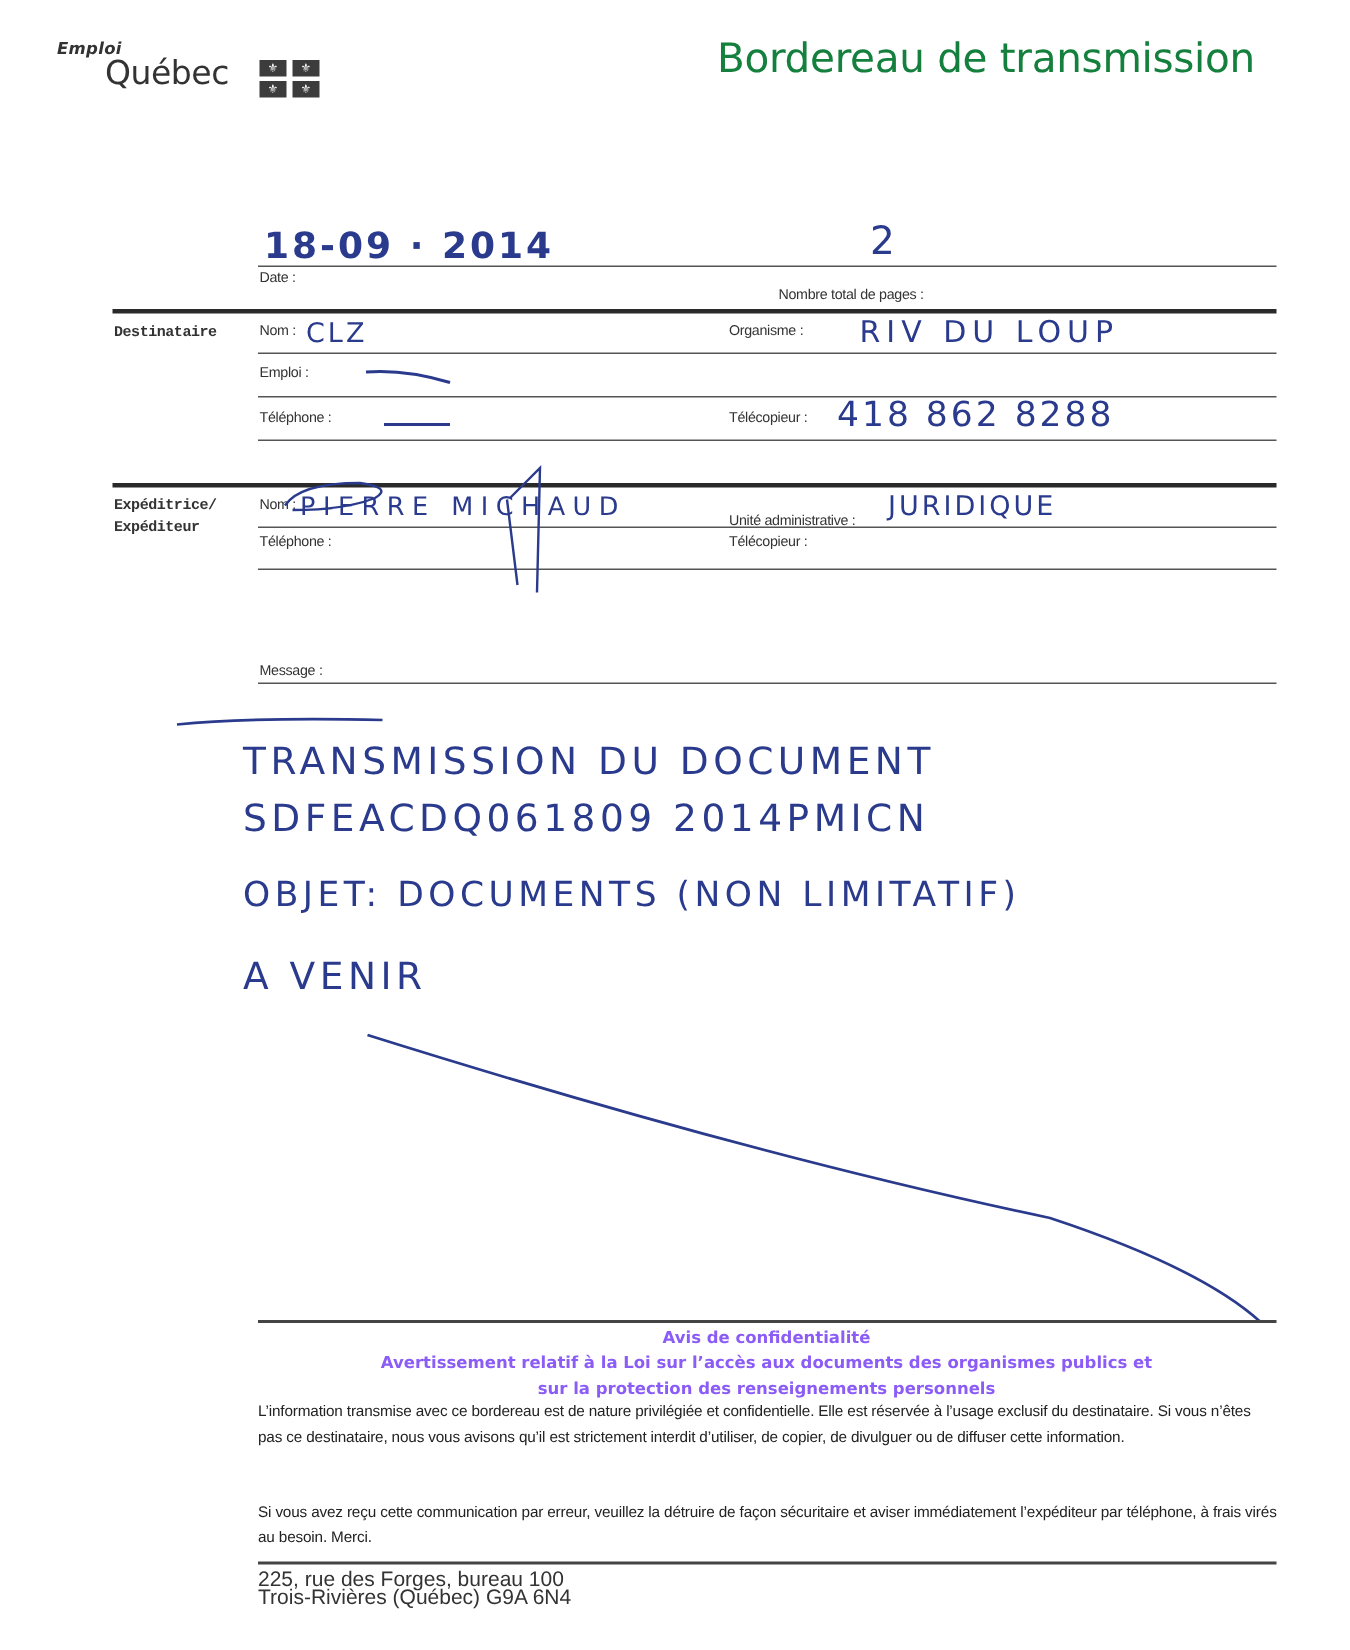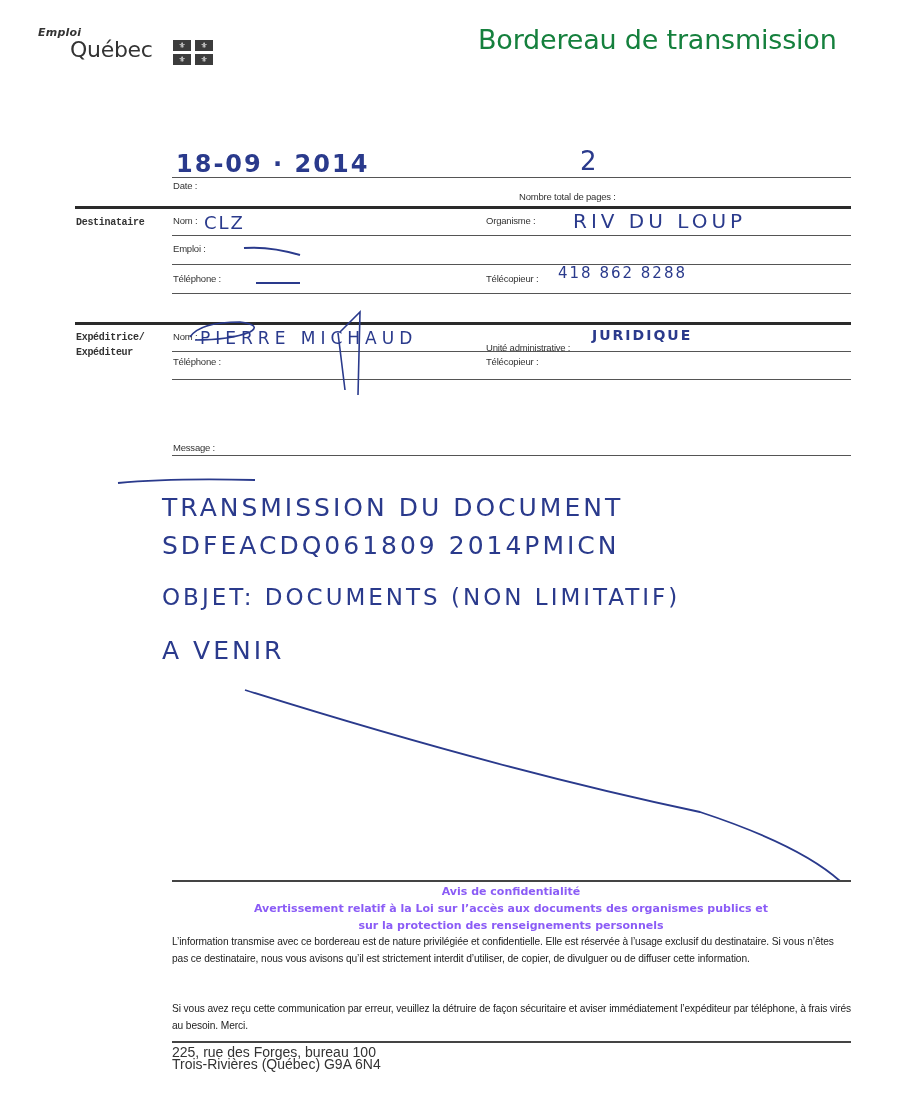--- a/index.html
+++ b/index.html
@@ -72,31 +72,31 @@
 <div class="hw" style="left:204px; top:212px; font-size:18px;">CLZ</div>
 <div class="lbl" style="left:486px; top:215px;">Organisme :</div>
 <div class="hw" style="left:560px; top:209px; font-size:20px; letter-spacing:4px;margin-left:13px;">RIV DU LOUP</div>
 <div class="line" style="left:172px; top:235px; width:679px;"></div>
 
 <div class="lbl" style="left:173px; top:243px;">Emploi :</div>
 <div class="line" style="left:172px; top:264px; width:679px;"></div>
 
 <div class="lbl" style="left:173px; top:273px;">Téléphone :</div>
 <div class="lbl" style="left:486px; top:273px;">Télécopieur :</div>
-<div class="hw" style="left:558px; top:264px; font-size:15px; letter-spacing:2px;">418 862 8288</div>
+<div class="hw" style="left:558px; top:264px; font-size:23px; letter-spacing:2px;">418 862 8288</div>
 <div class="line" style="left:172px; top:293px; width:679px;"></div>
 
 <div class="thick" style="left:75px; top:322px; width:776px;"></div>
 <div class="section" style="left:76px; top:330px;">Expéditrice/</div>
 <div class="section" style="left:76px; top:345px;">Expéditeur</div>
 
 <div class="lbl" style="left:173px; top:331px;">Nom :</div>
 <div class="hw" style="left:200px; top:328px; font-size:17px; letter-spacing:5px;">PIERRE MICHAUD</div>
 <div class="lbl" style="left:486px; top:342px;">Unité administrative :</div>
-<div class="hw" style="left:592px; top:327px; font-size:14px; letter-spacing:2px;font-weight:bold;">JURIDIQUE</div>
+<div class="hw" style="left:592px; top:327px; font-size:18px; letter-spacing:2px;">JURIDIQUE</div>
 <div class="line" style="left:172px; top:351px; width:679px;"></div>
 
 <div class="lbl" style="left:173px; top:356px;">Téléphone :</div>
 <div class="lbl" style="left:486px; top:356px;">Télécopieur :</div>
 <div class="line" style="left:172px; top:379px; width:679px;"></div>
 
 <div class="lbl" style="left:173px; top:442px;">Message :</div>
 <div class="line" style="left:172px; top:455px; width:679px;"></div>
 
 <div class="hw hw-msg" style="left:162px; top:482px;margin-top:11px;">TRANSMISSION DU DOCUMENT</div>

